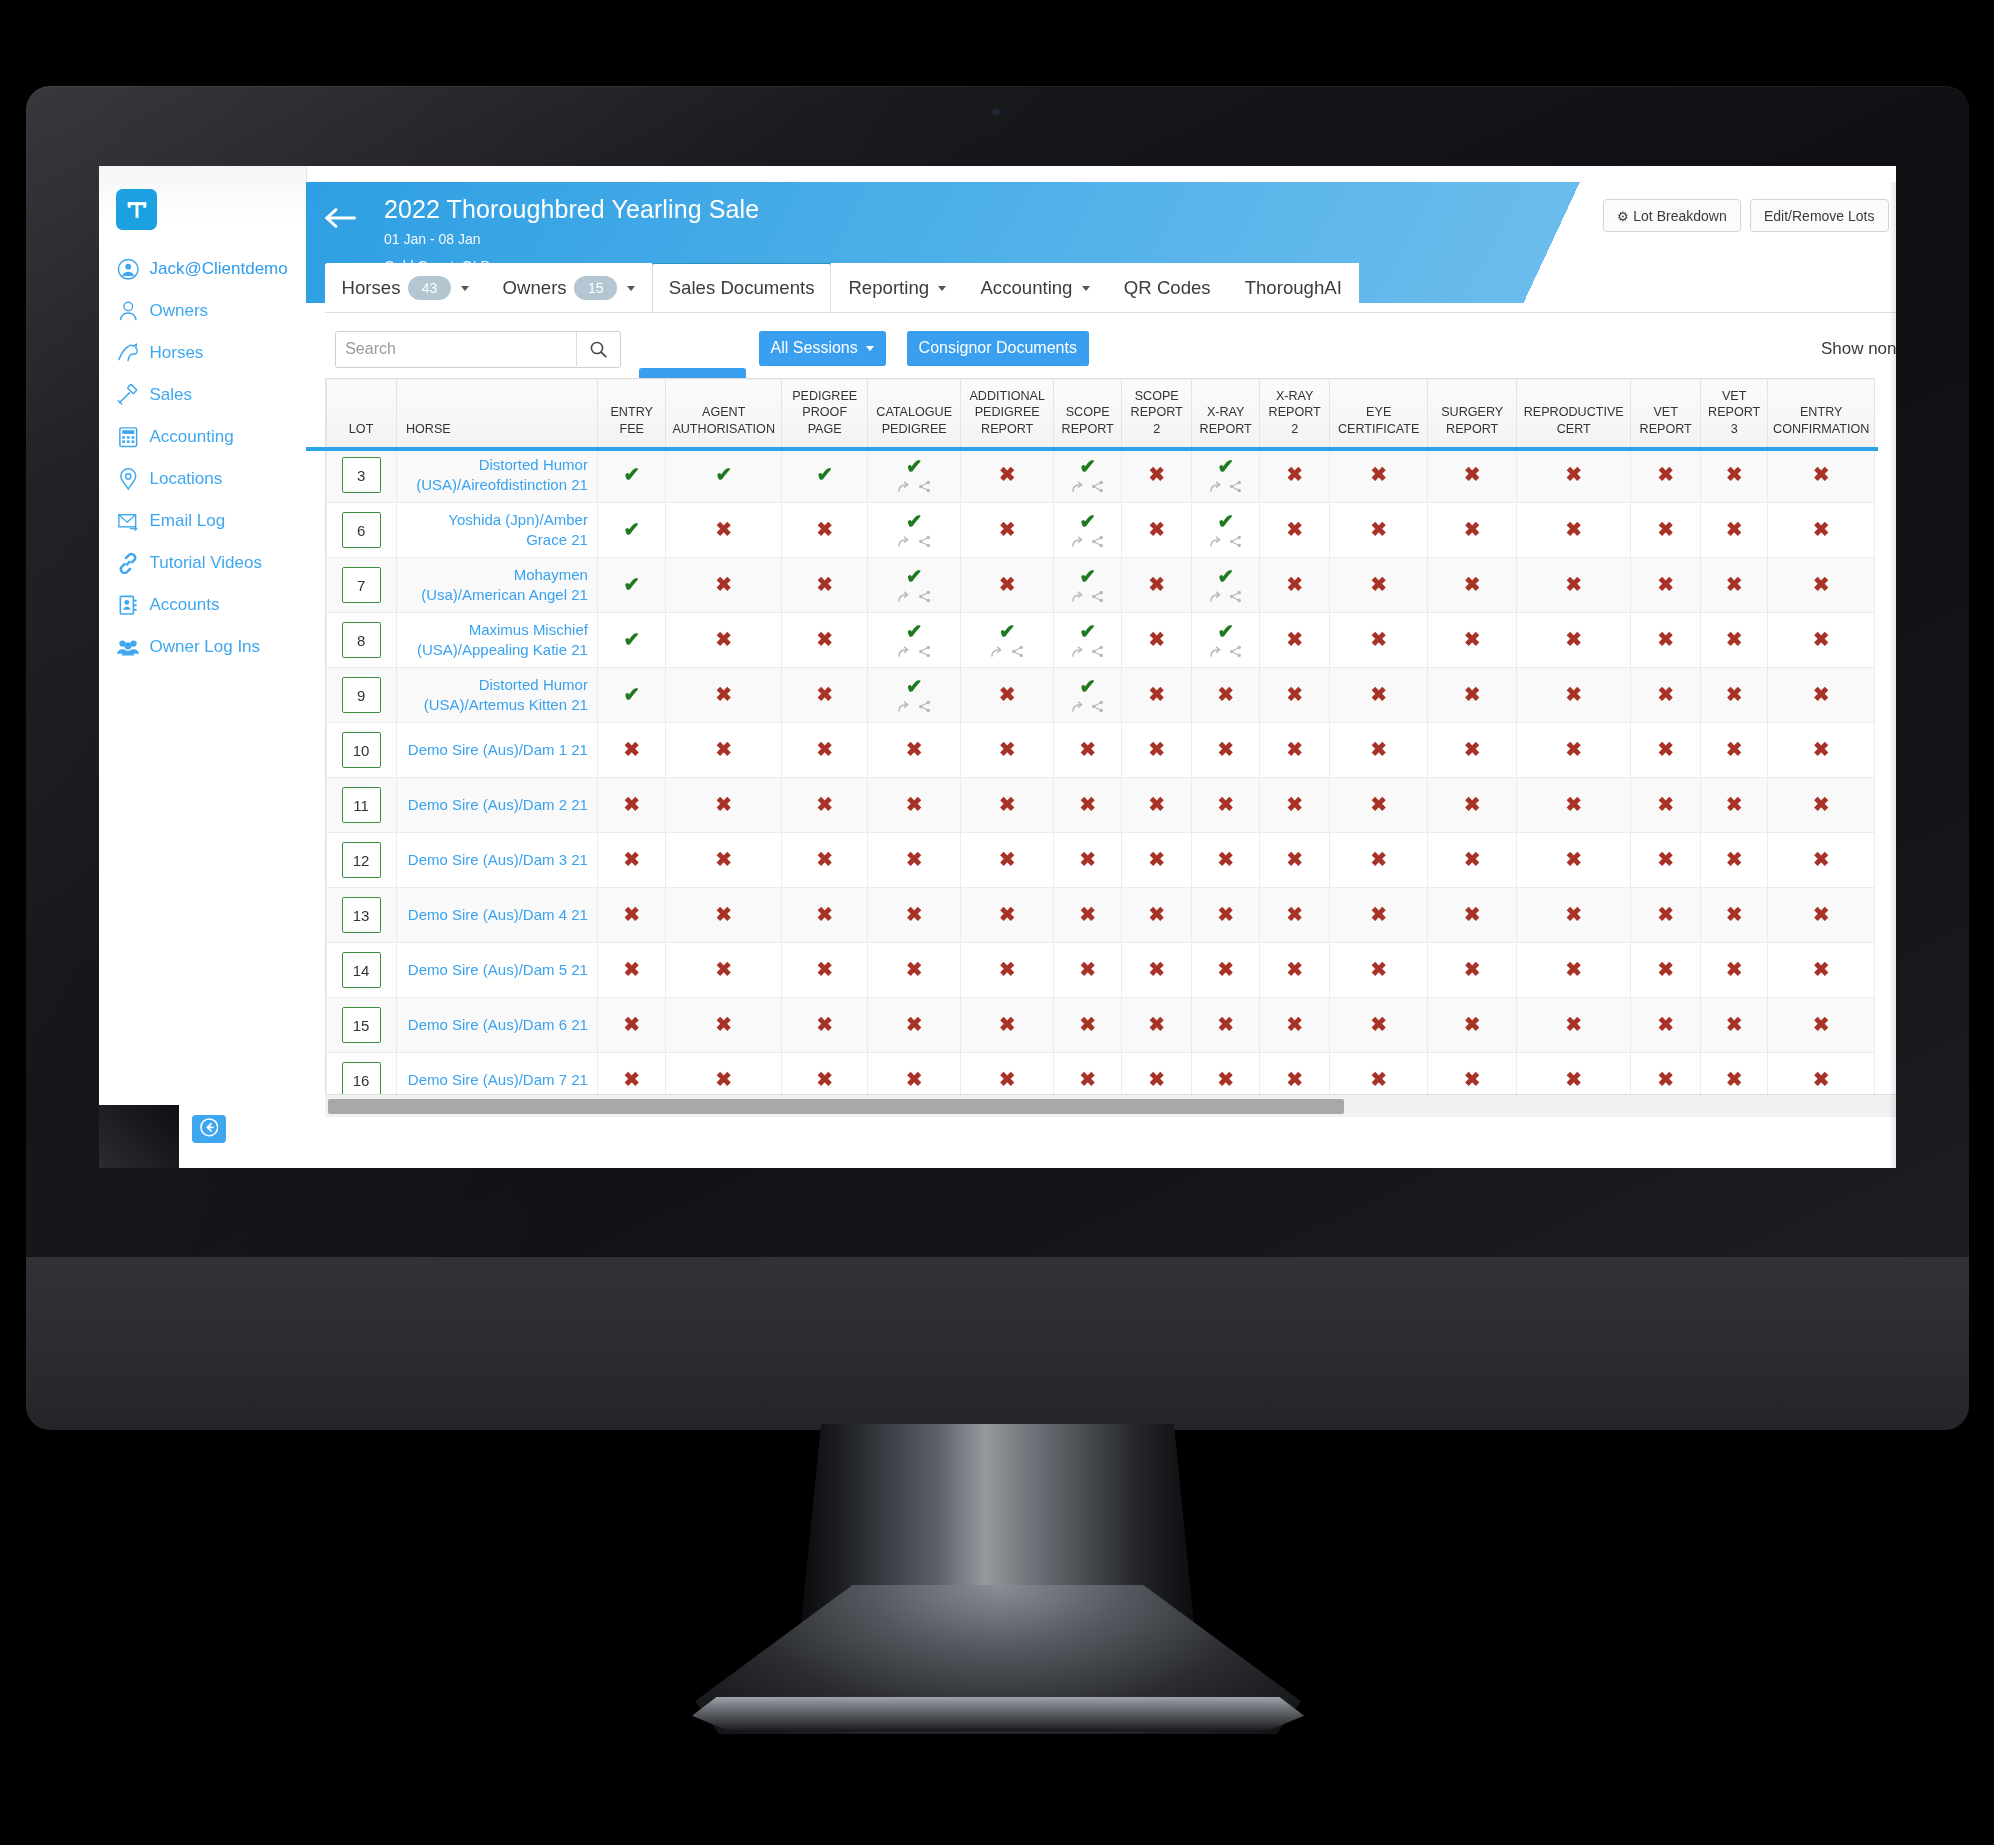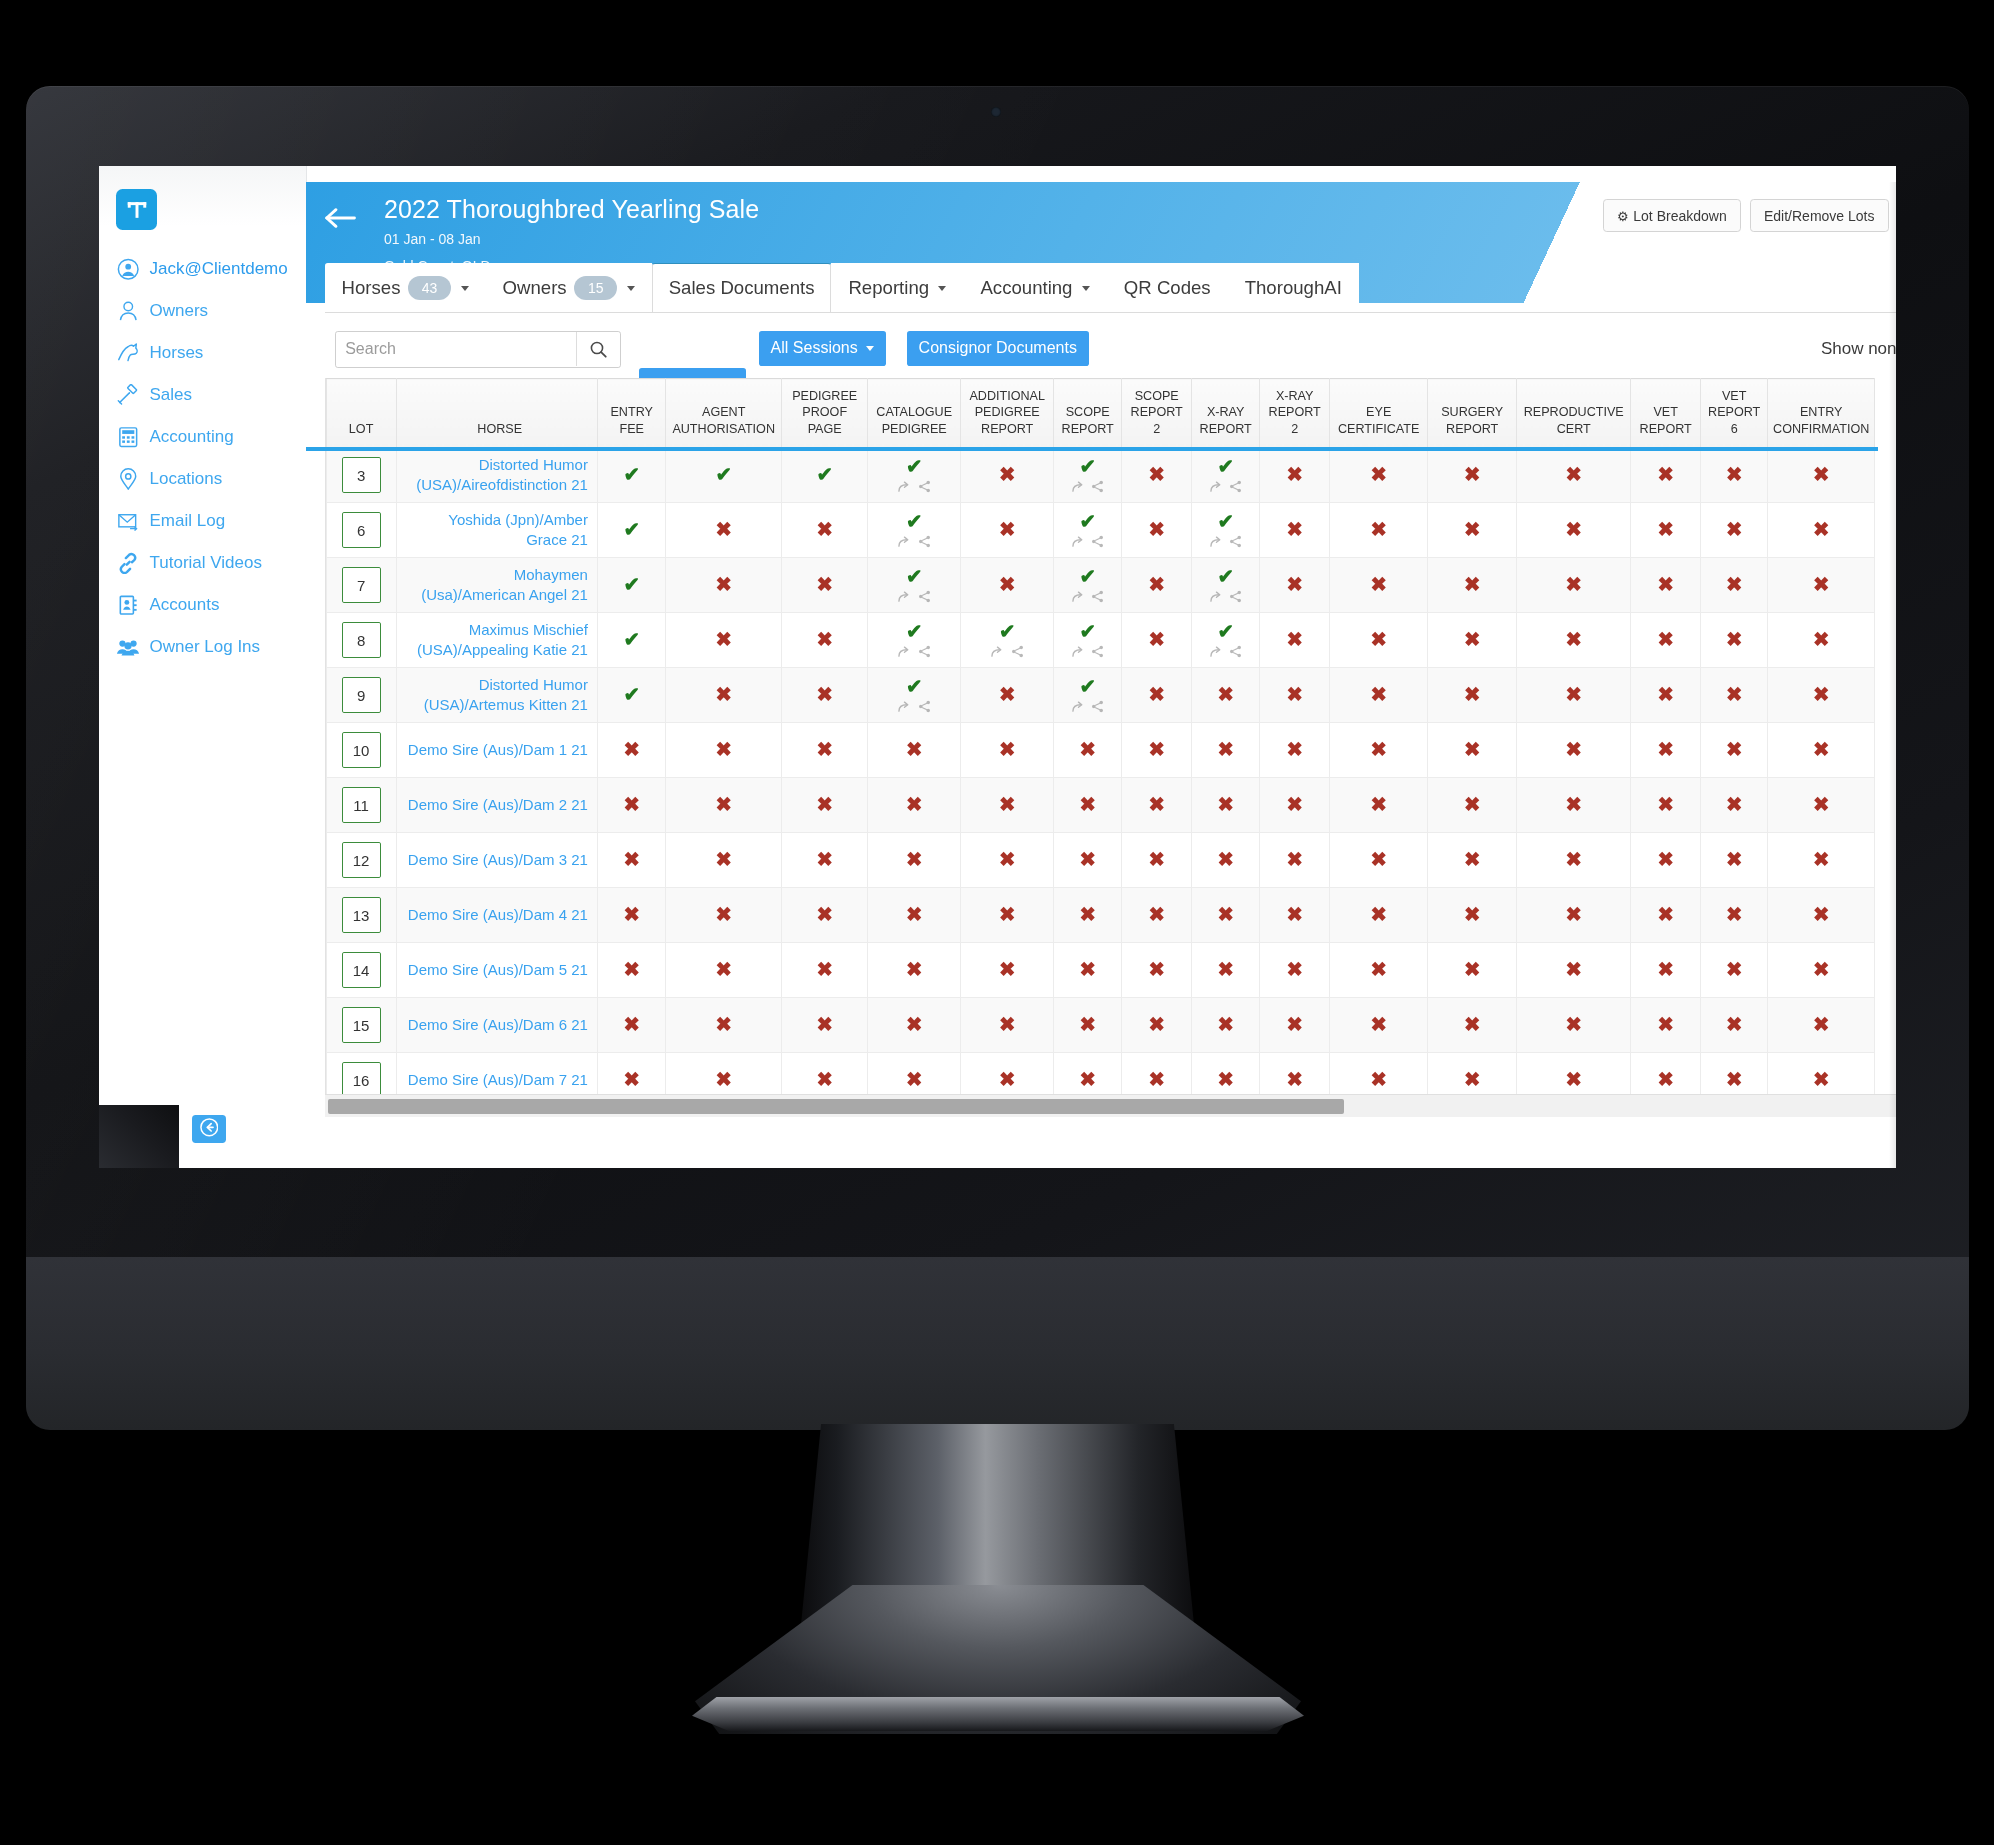--- a/index.html
+++ b/index.html
@@ -145,21 +145,21 @@
   
   #table-area{position:absolute;left:18.6px;top:196px;width:1572px;height:716px;overflow:hidden;border-left:0.9px solid #e2e2e2;}
   table{border-collapse:collapse;table-layout:fixed;font-size:13px;}
   thead th{
     background:linear-gradient(180deg,#fbfbfb 0%,#f3f3f3 100%);
     border:0.9px solid #e4e4e4;border-top:0.9px solid #dadada;
     color:#333;font-weight:400;font-size:12.6px;line-height:1.32;
     vertical-align:bottom;padding:7.5px 3.7px 9.3px 3.7px;text-align:center;
   }
   thead th.lot-h,thead th.horse-h{vertical-align:bottom;padding-bottom:9.3px;}
-  thead th.horse-h{text-align:center;padding-left:9.3px;}
+  thead th.horse-h{text-align:left;padding-left:9.3px;}
   thead tr{height:69px;}
   #hdr-underline{position:absolute;left:0;top:265px;width:1572px;height:3.7px;background:#2ba3e8;z-index:4;pointer-events:none;}
   tbody td{
     border:0.9px solid #ececec;text-align:center;vertical-align:middle;padding:0;height:54px;
   }
   tbody tr:nth-child(odd){background:#f9f9f9;}
   tbody tr:nth-child(even){background:#ffffff;}
   td.lot{width:69px;}
   .lotbox{
     display:inline-flex;align-items:center;justify-content:center;
@@ -452,21 +452,21 @@
               <th>CATALOGUE PEDIGREE</th>
               <th>ADDITIONAL PEDIGREE REPORT</th>
               <th>SCOPE REPORT</th>
               <th>SCOPE REPORT 2</th>
               <th>X-RAY REPORT</th>
               <th>X-RAY REPORT 2</th>
               <th>EYE CERTIFICATE</th>
               <th>SURGERY REPORT</th>
               <th>REPRODUCTIVE CERT</th>
               <th>VET REPORT</th>
-              <th>VET REPORT 6</th>
+              <th>VET REPORT 3</th>
               <th>ENTRY CONFIRMATION</th>
             </tr>
           </thead>
           <tbody id="tbody">
               <tr>
                 <td class="lot"><span class="lotbox">3</span></td>
                 <td class="horse">
                   <a>Distorted Humor (USA)/Aireofdistinction 21</a>
                 </td>
                 <td><span class="mark ok">✔</span></td>

